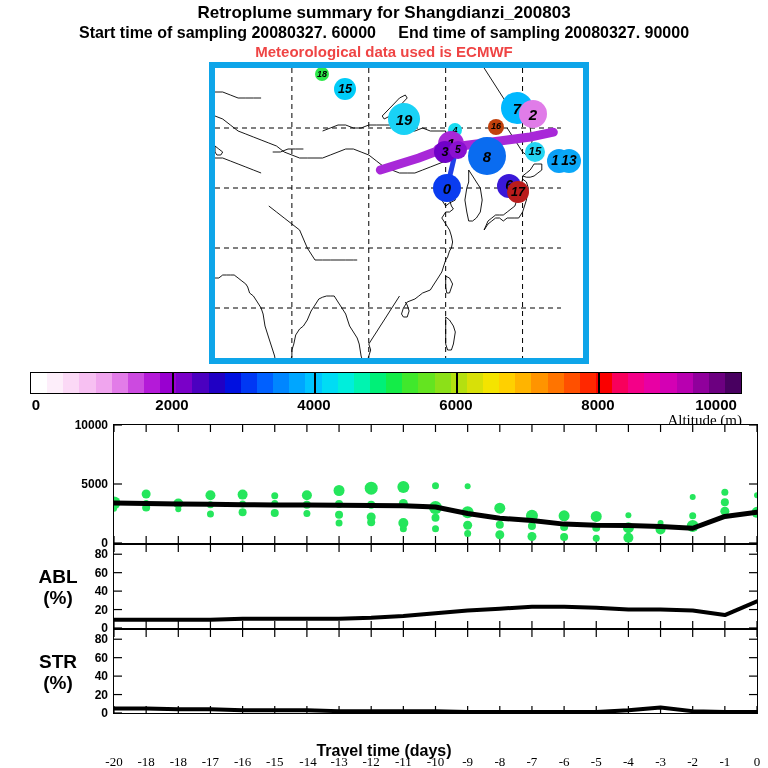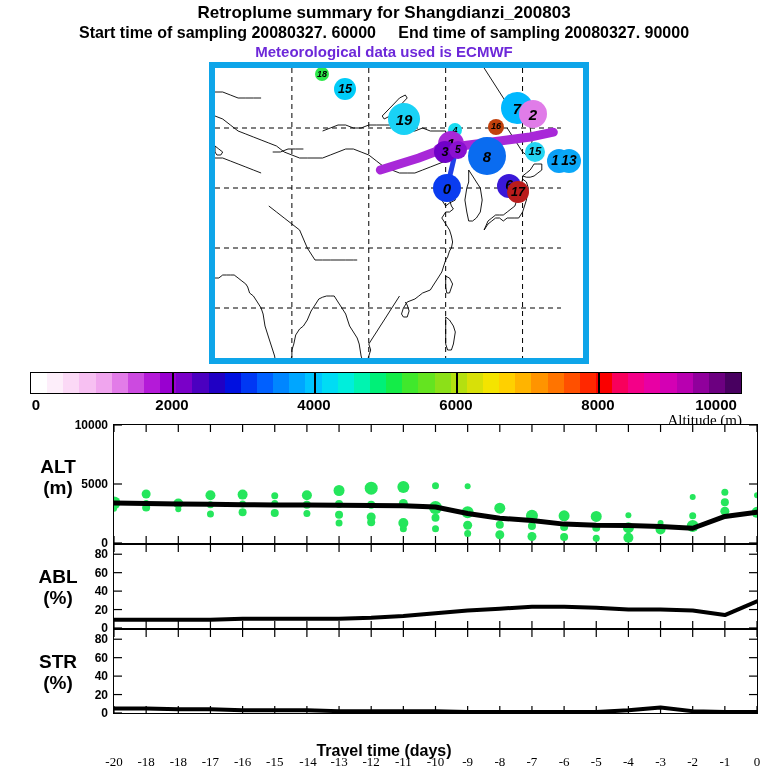--- a/index.html
+++ b/index.html
@@ -16,21 +16,21 @@
   .title-block{position:absolute;left:0;top:0;width:768px;text-align:center;}
   .t-main{
     font-size:17px;font-weight:bold;color:#000;
     letter-spacing:0px;line-height:20px;margin-top:3px;
   }
   .t-line2{
     font-size:16px;font-weight:bold;color:#000;line-height:20px;
     white-space:pre;
   }
   .t-line3{
-    font-size:15px;font-weight:bold;color:#6d28d9;line-height:18px;
+    font-size:15px;font-weight:bold;color:#ef4444;line-height:18px;
   }
 
   
   .map-wrap{
     position:absolute;left:209px;top:62px;width:380px;height:302px;
     border:6px solid #0ea5e9;box-sizing:border-box;background:#fff;
     overflow:hidden;
     font-style:italic;
   }
   .map-svg{position:absolute;left:0;top:0;}
@@ -207,24 +207,20 @@
       </div>
     <div class="cbar-title">Altitude (m)</div>
   <div class="cbar-tickmark" style="left: 142px;"></div>
       <div class="cbar-tickmark" style="left: 284px;"></div>
       <div class="cbar-tickmark" style="left: 426px;"></div>
       <div class="cbar-tickmark" style="left: 568px;"></div>
     </div>
 
   <div class="panels">
 
-    <div class="rowlabel" id="lbl-alt" style="left:8px;top:32px;width:100px;">
-      <div>ALT</div>
-      <div>(m)</div>
-    </div>
     <div class="panel" id="panel-alt" style="left:113px;top:0px;width:645px;height:120px;">
       <svg class="panel-svg" id="svg-alt" width="643" height="118" viewBox="0 0 643 118">
           <line x1="0" y1="118" x2="0" y2="111" stroke="#000" stroke-width="1.2"></line>
           <line x1="0" y1="0" x2="0" y2="7" stroke="#000" stroke-width="1.2"></line>
           <line x1="32.15" y1="118" x2="32.15" y2="111" stroke="#000" stroke-width="1.2"></line>
           <line x1="32.15" y1="0" x2="32.15" y2="7" stroke="#000" stroke-width="1.2"></line>
           <line x1="64.3" y1="118" x2="64.3" y2="111" stroke="#000" stroke-width="1.2"></line>
           <line x1="64.3" y1="0" x2="64.3" y2="7" stroke="#000" stroke-width="1.2"></line>
           <line x1="96.45" y1="118" x2="96.45" y2="111" stroke="#000" stroke-width="1.2"></line>
           <line x1="96.45" y1="0" x2="96.45" y2="7" stroke="#000" stroke-width="1.2"></line>

